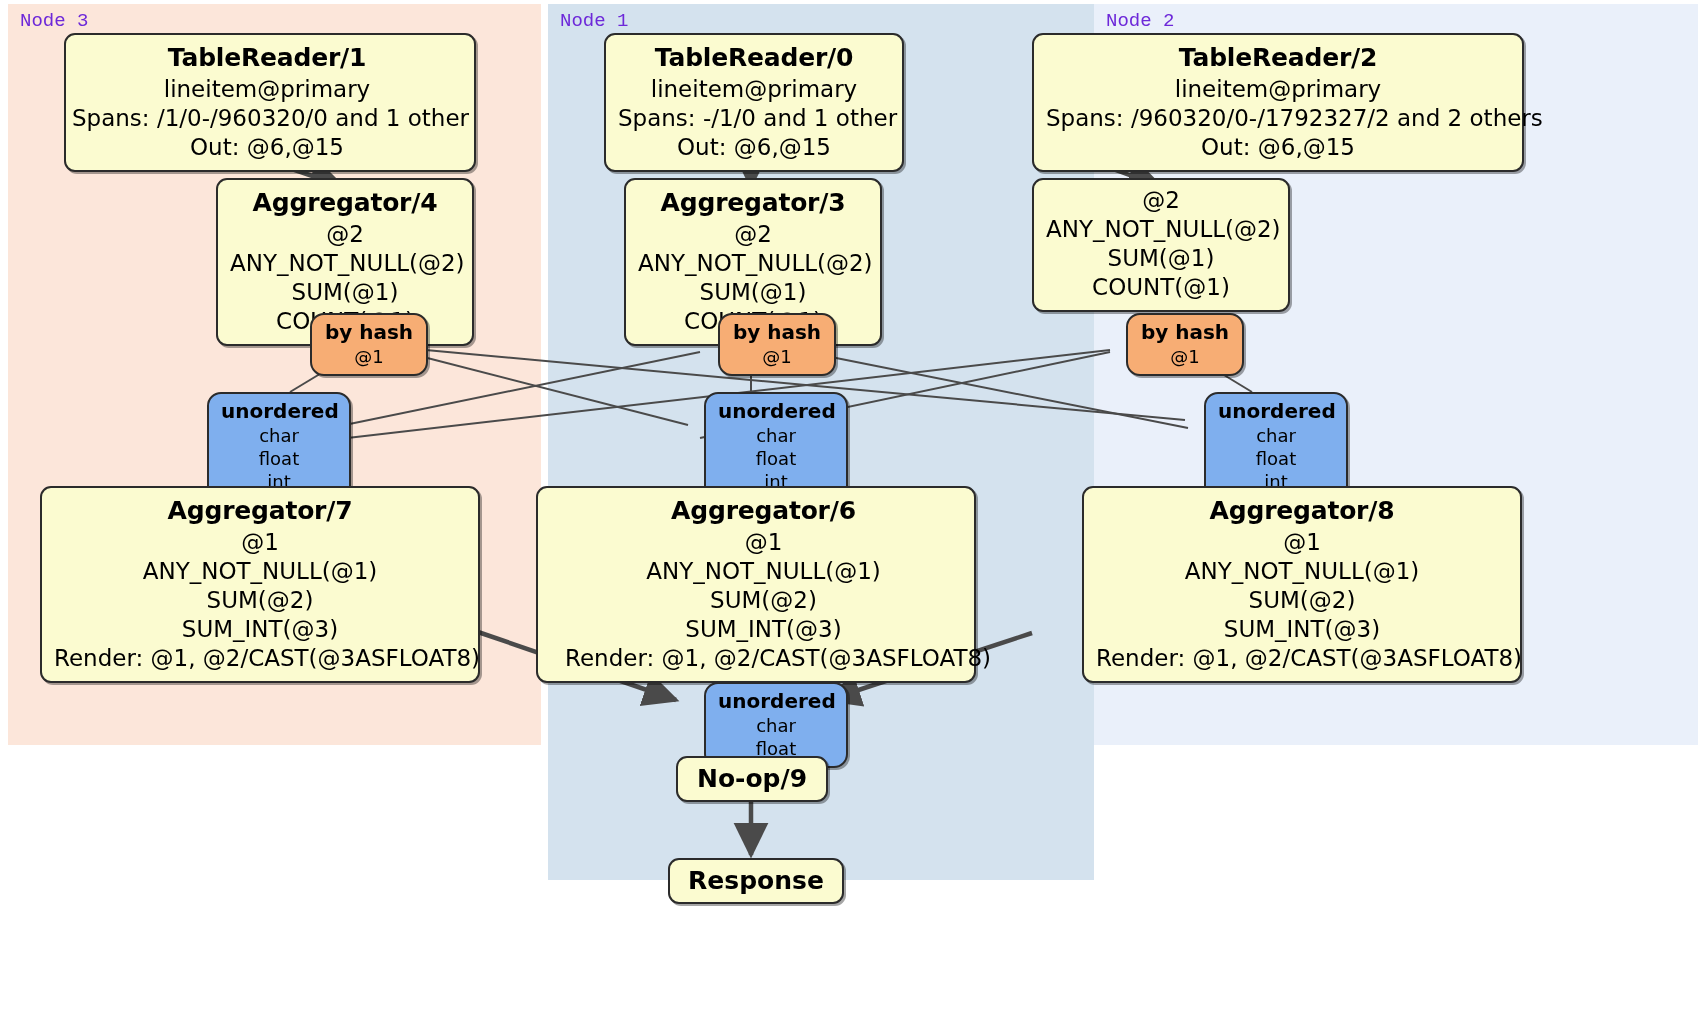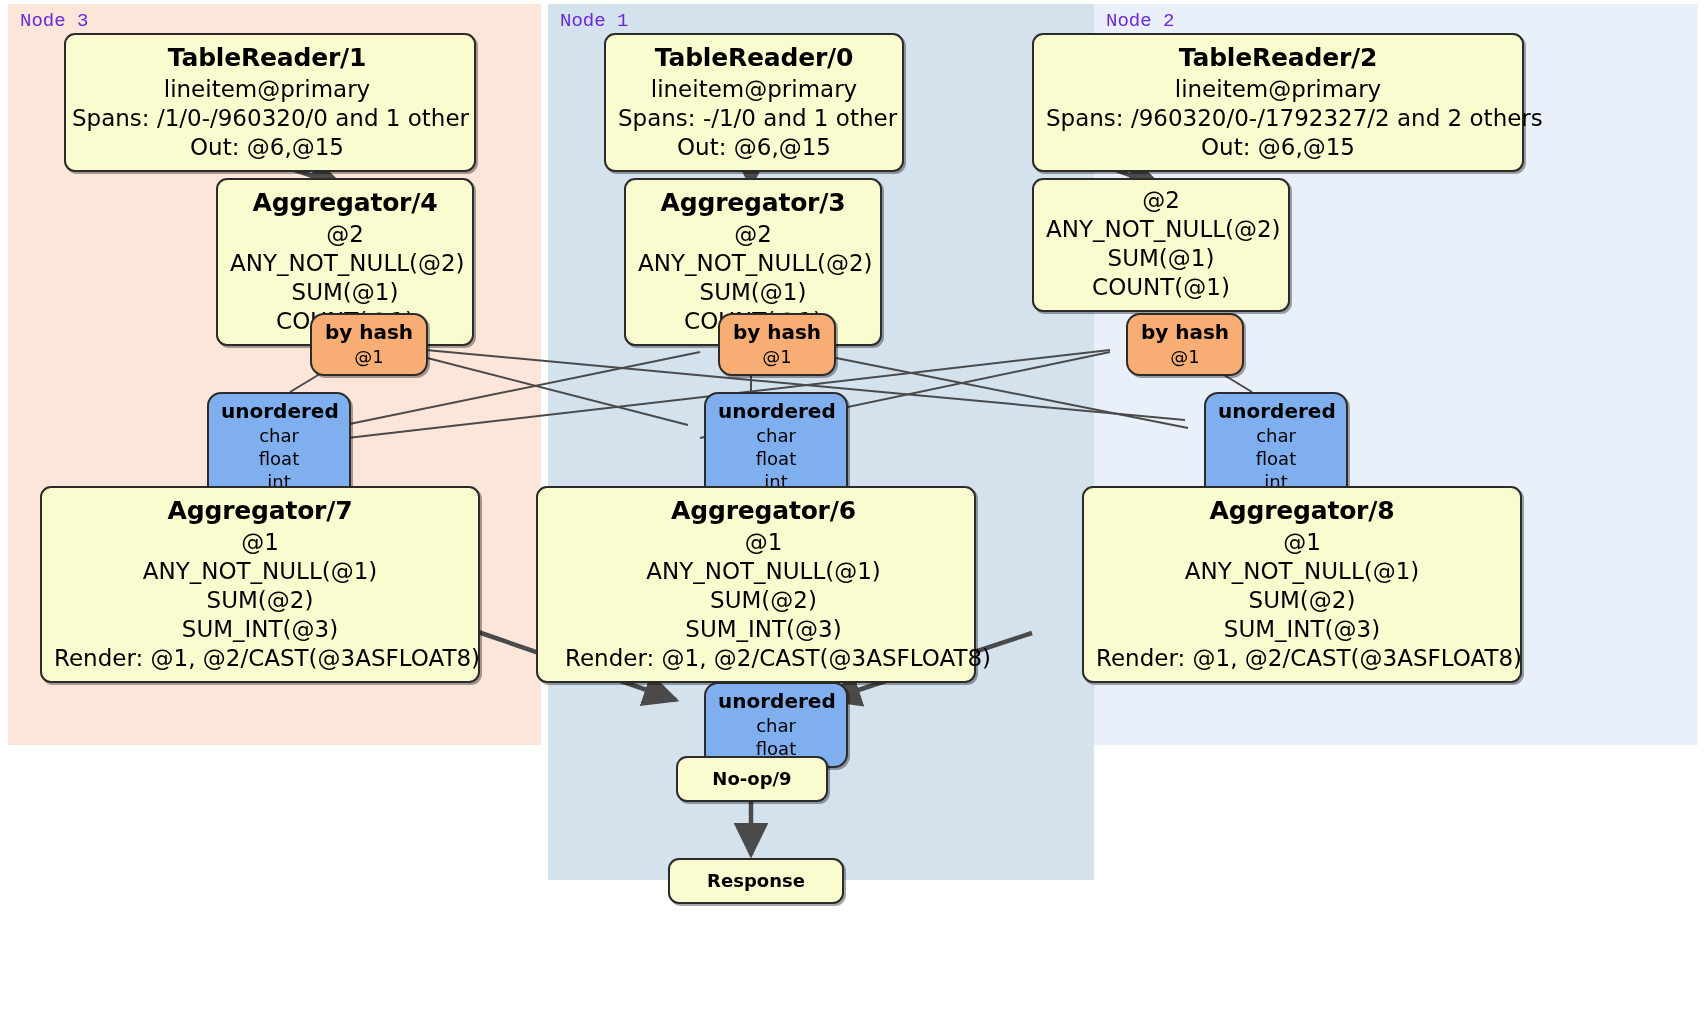--- a/index.html
+++ b/index.html
@@ -23,21 +23,21 @@
   .proc .title{font-weight:bold;font-size:25px;line-height:34px;color:#000;letter-spacing:-.2px;}
   .proc .line{font-size:23px;line-height:29px;color:#000;white-space:nowrap;}
 
   .router{border-radius:14px;padding:4px 12px 6px 12px;margin-left:24px;}
   .router .rtitle{font-weight:bold;font-size:20px;line-height:26px;color:#000;}
   .router .rline{font-size:18px;line-height:23px;color:#000;}
   .hash{background:#f7ad74;}
   .unord{background:#7fafee;}
 
   .small-proc{background:#fbfbd0;padding:3px 14px;}
-  .small-proc .title{font-weight:bold;font-size:18px;line-height:36px;}
+  .small-proc .title{font-weight:bold;font-size:25px;line-height:36px;}
 </style>
 </head>
 <body>
 
 <div id="stage">
 
   <div class="node-region" id="region-node3">
     <div class="region-label">Node 3</div>
   </div>
   <div class="node-region" id="region-node1">

